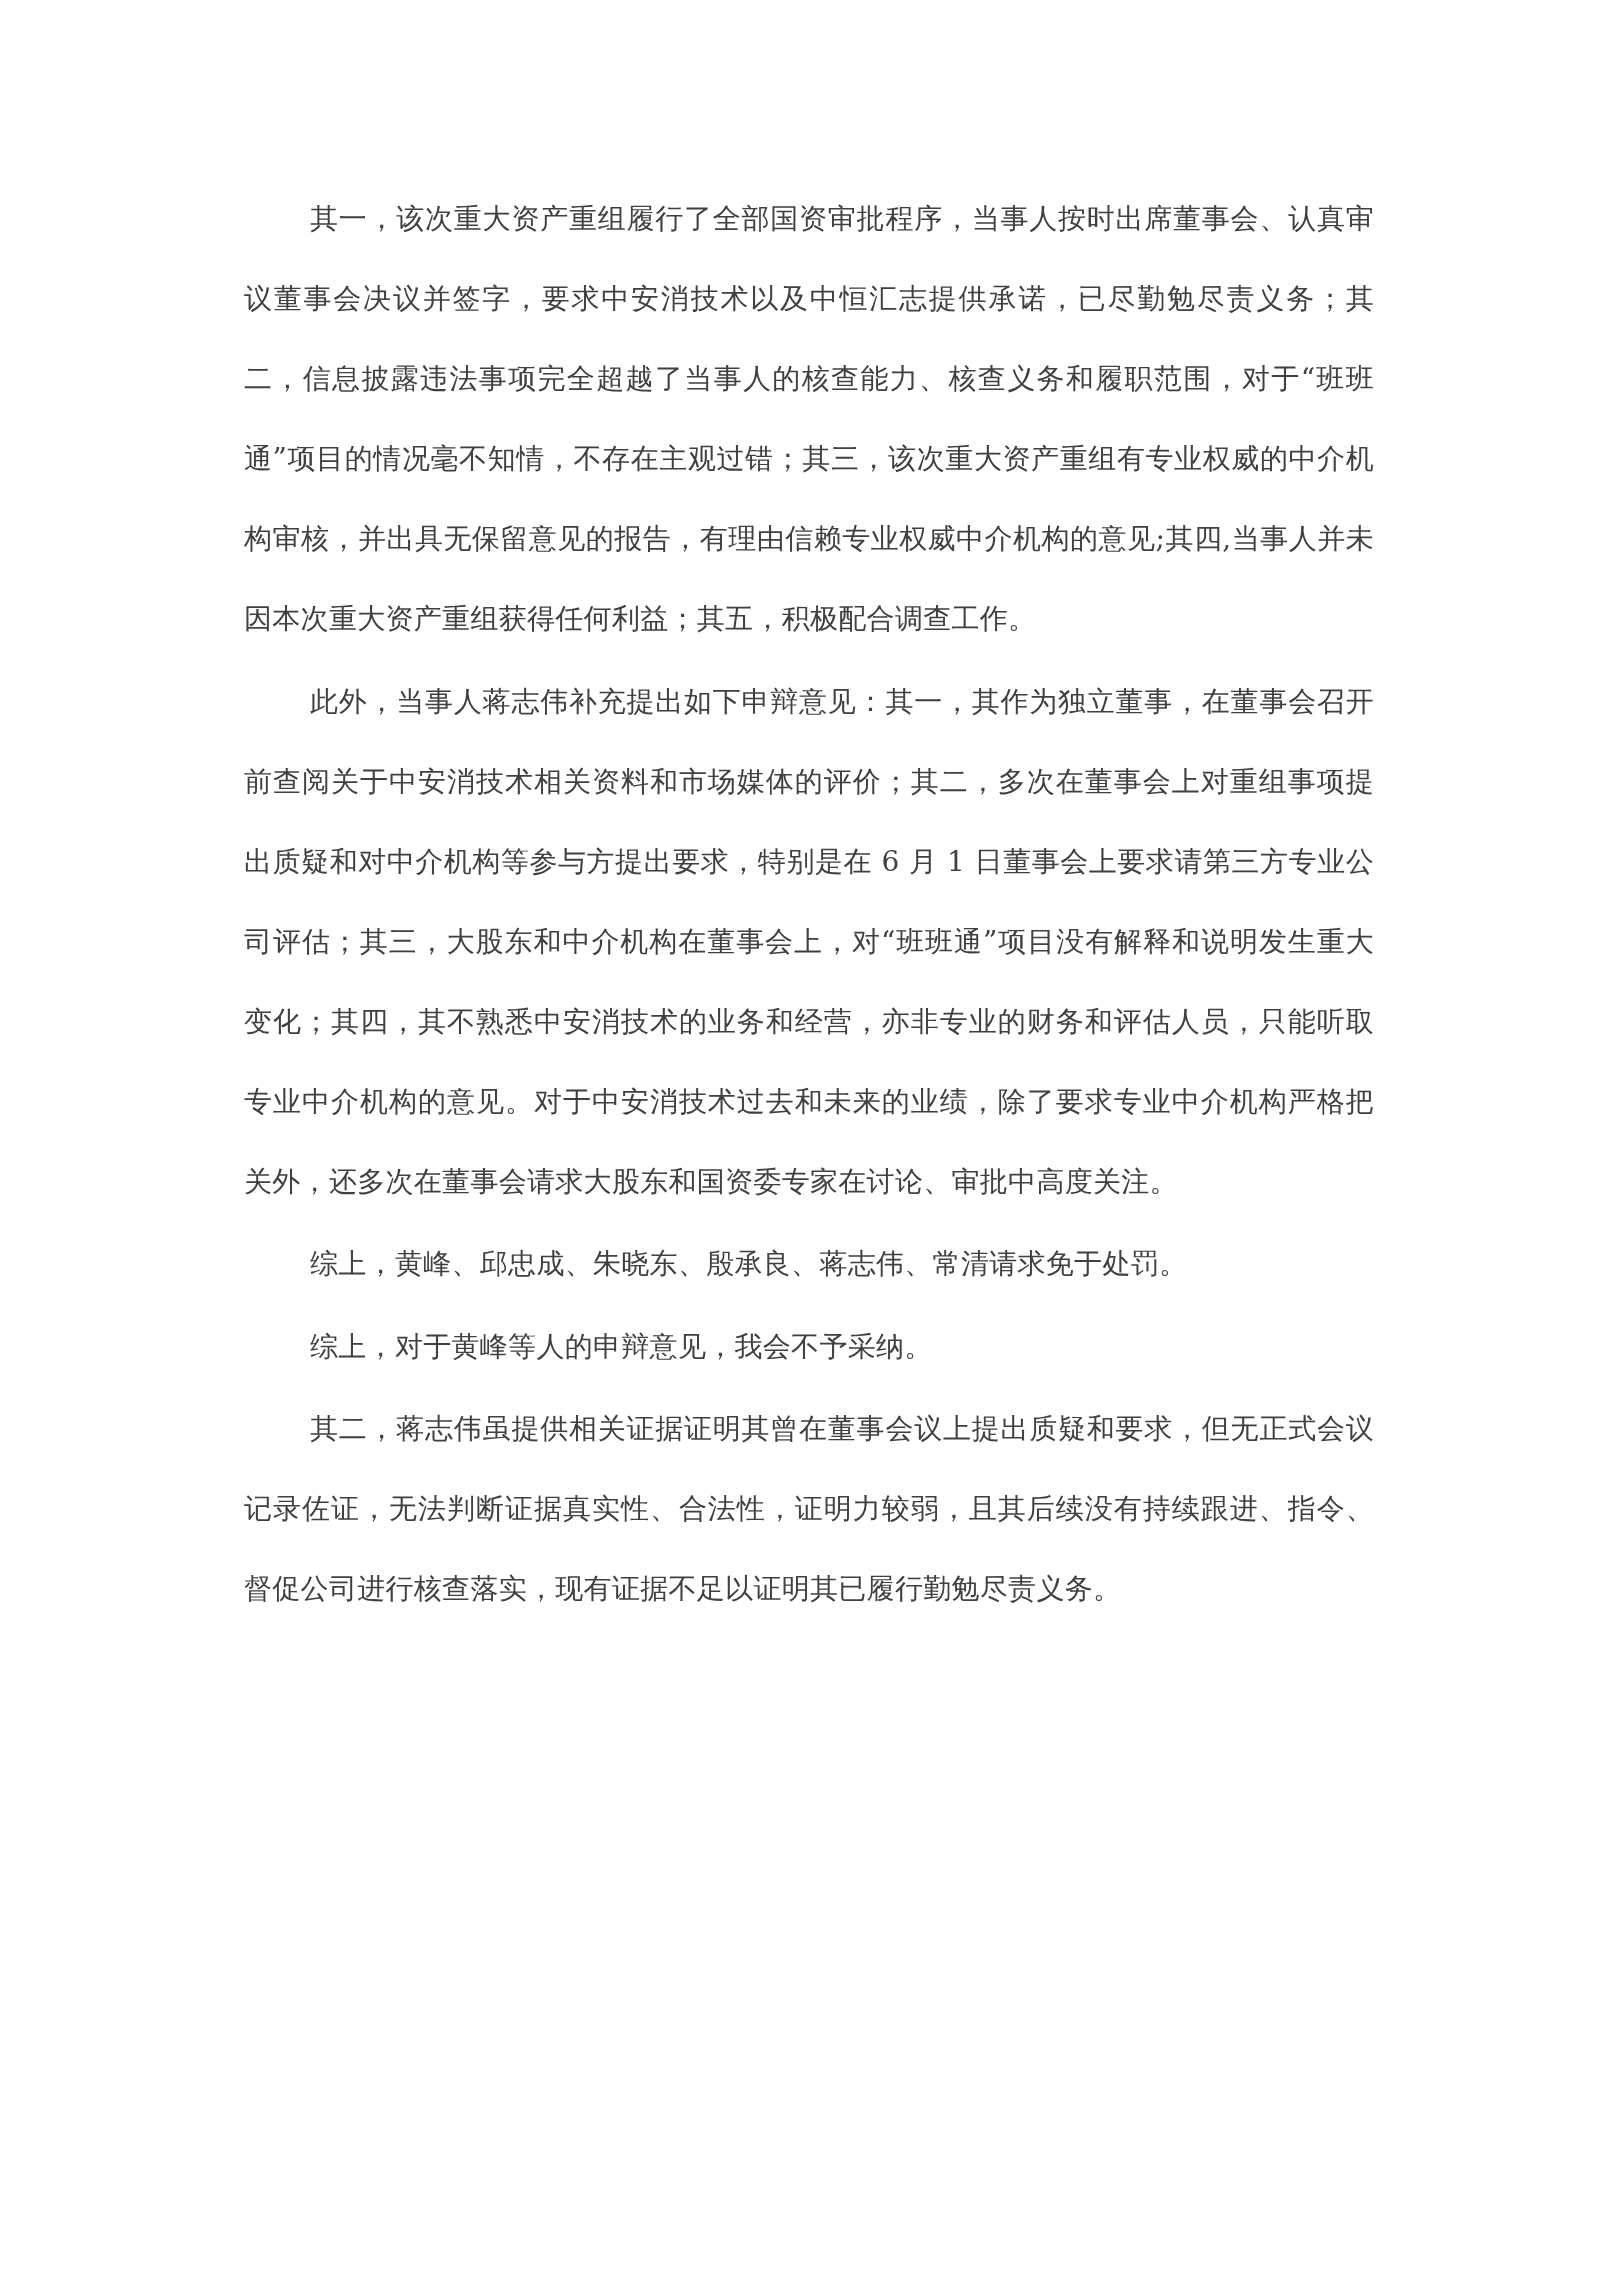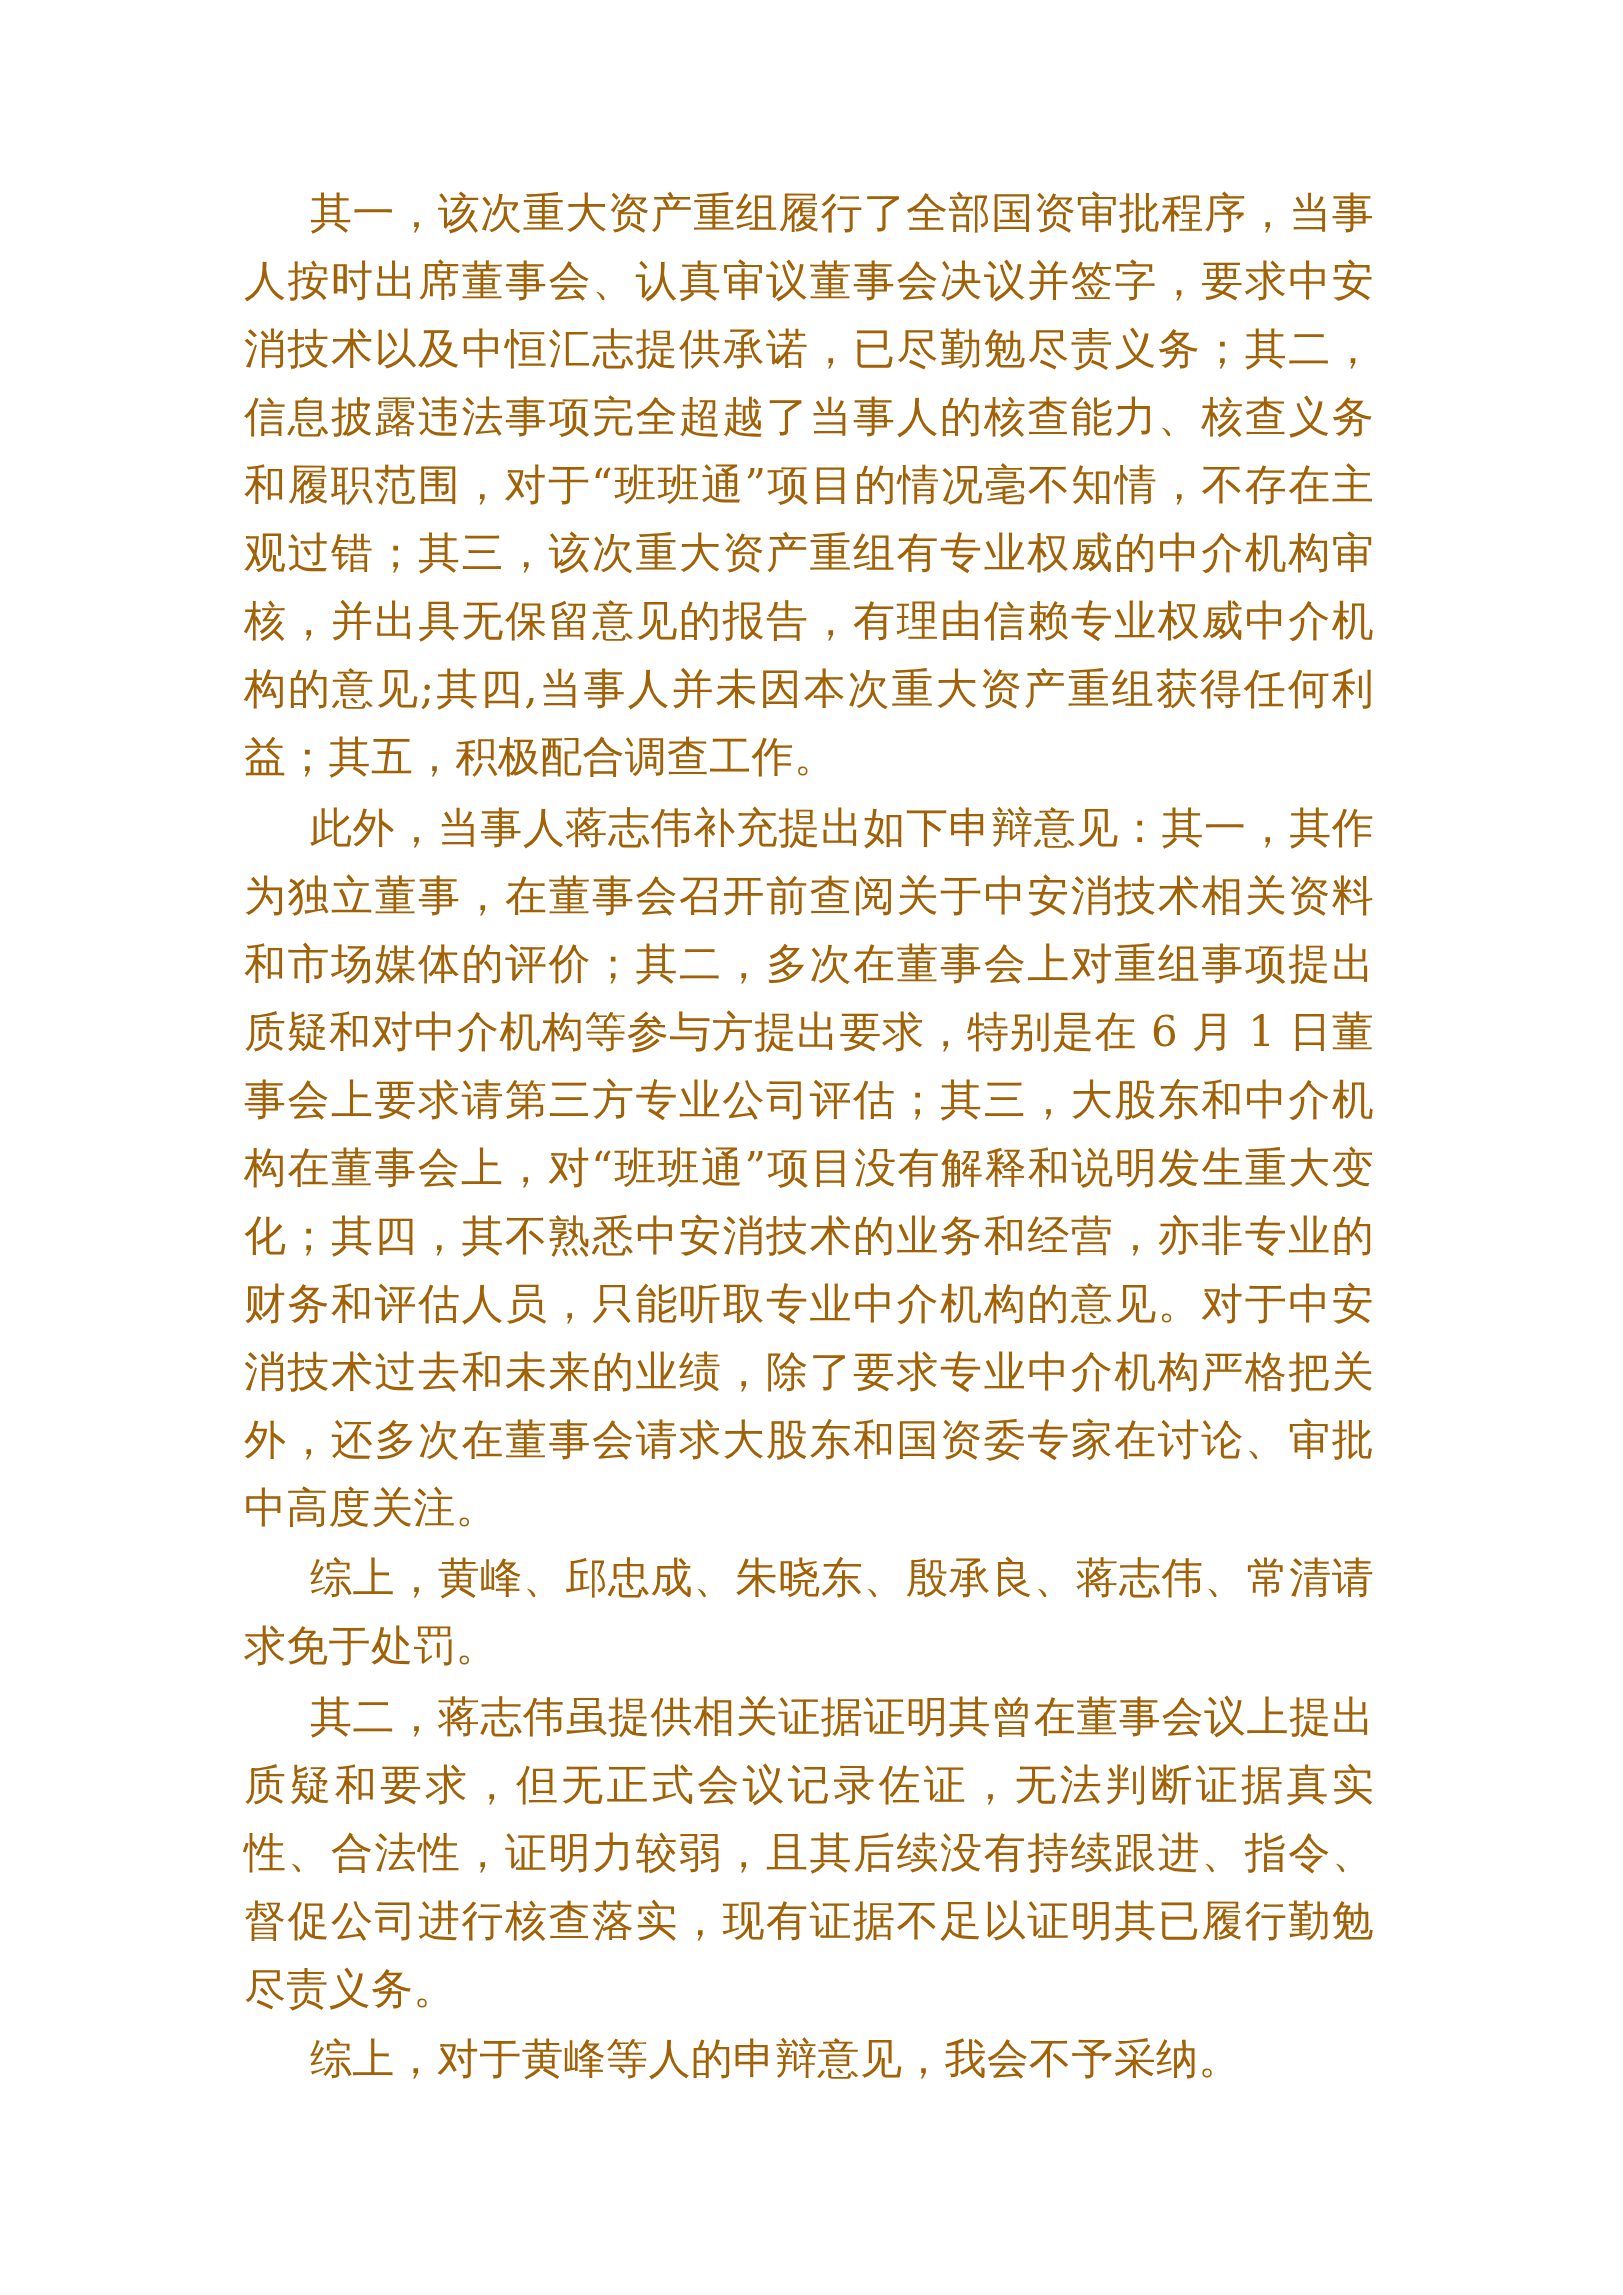--- a/index.html
+++ b/index.html
@@ -21,38 +21,38 @@
     background: #ffffff;
     box-sizing: border-box;
   }
   .content {
     position: absolute;
     left: 244px;
     top: 179px;
     width: 1130px;
   }
   .para {
-    font-size: 42px;
-    line-height: 68px;
+    font-size: 28px;
+    line-height: 80px;
     text-align: justify;
     text-justify: inter-ideograph;
     text-indent: 66px;
     margin: 0 0 2.5px 0;
     letter-spacing: 0.3px;
     word-break: break-all;
-    color: #a16207;
+    color: #404040;
   }
   
   .para { text-rendering: optimizeLegibility; }
 </style>
 </head>
 <body>
 
 <div class="page">
   <div class="content">
     <p class="para">其一，该次重大资产重组履行了全部国资审批程序，当事人按时出席董事会、认真审议董事会决议并签字，要求中安消技术以及中恒汇志提供承诺，已尽勤勉尽责义务；其二，信息披露违法事项完全超越了当事人的核查能力、核查义务和履职范围，对于“班班通”项目的情况毫不知情，不存在主观过错；其三，该次重大资产重组有专业权威的中介机构审核，并出具无保留意见的报告，有理由信赖专业权威中介机构的意见;其四,当事人并未因本次重大资产重组获得任何利益；其五，积极配合调查工作。</p>
     <p class="para">此外，当事人蒋志伟补充提出如下申辩意见：其一，其作为独立董事，在董事会召开前查阅关于中安消技术相关资料和市场媒体的评价；其二，多次在董事会上对重组事项提出质疑和对中介机构等参与方提出要求，特别是在 6 月 1 日董事会上要求请第三方专业公司评估；其三，大股东和中介机构在董事会上，对“班班通”项目没有解释和说明发生重大变化；其四，其不熟悉中安消技术的业务和经营，亦非专业的财务和评估人员，只能听取专业中介机构的意见。对于中安消技术过去和未来的业绩，除了要求专业中介机构严格把关外，还多次在董事会请求大股东和国资委专家在讨论、审批中高度关注。</p>
     <p class="para">综上，黄峰、邱忠成、朱晓东、殷承良、蒋志伟、常清请求免于处罚。</p>
+    <p class="para">综上，对于黄峰等人的申辩意见，我会不予采纳。</p>
     <p class="para">其二，蒋志伟虽提供相关证据证明其曾在董事会议上提出质疑和要求，但无正式会议记录佐证，无法判断证据真实性、合法性，证明力较弱，且其后续没有持续跟进、指令、督促公司进行核查落实，现有证据不足以证明其已履行勤勉尽责义务。</p>
-    <p class="para">综上，对于黄峰等人的申辩意见，我会不予采纳。</p>
   </div>
 </div>
 
 
 </body></html>

